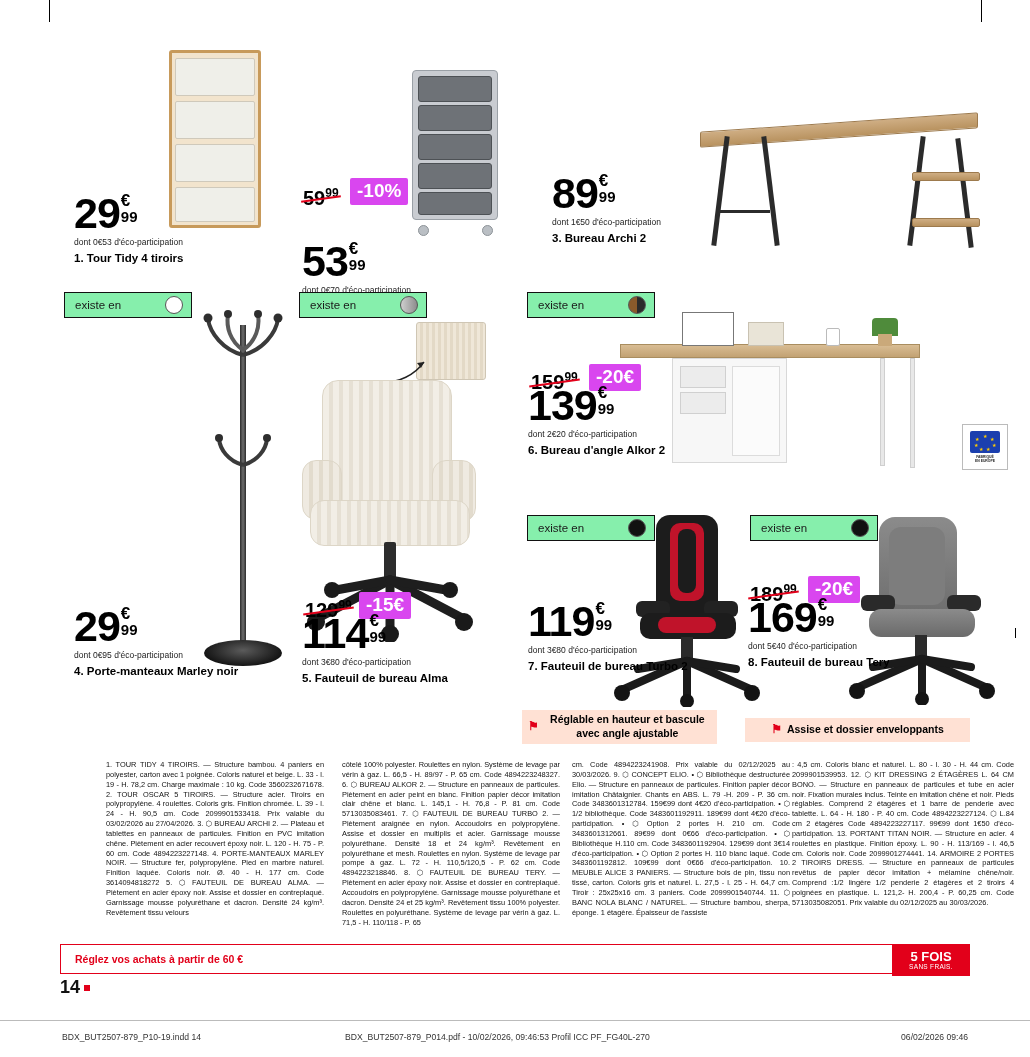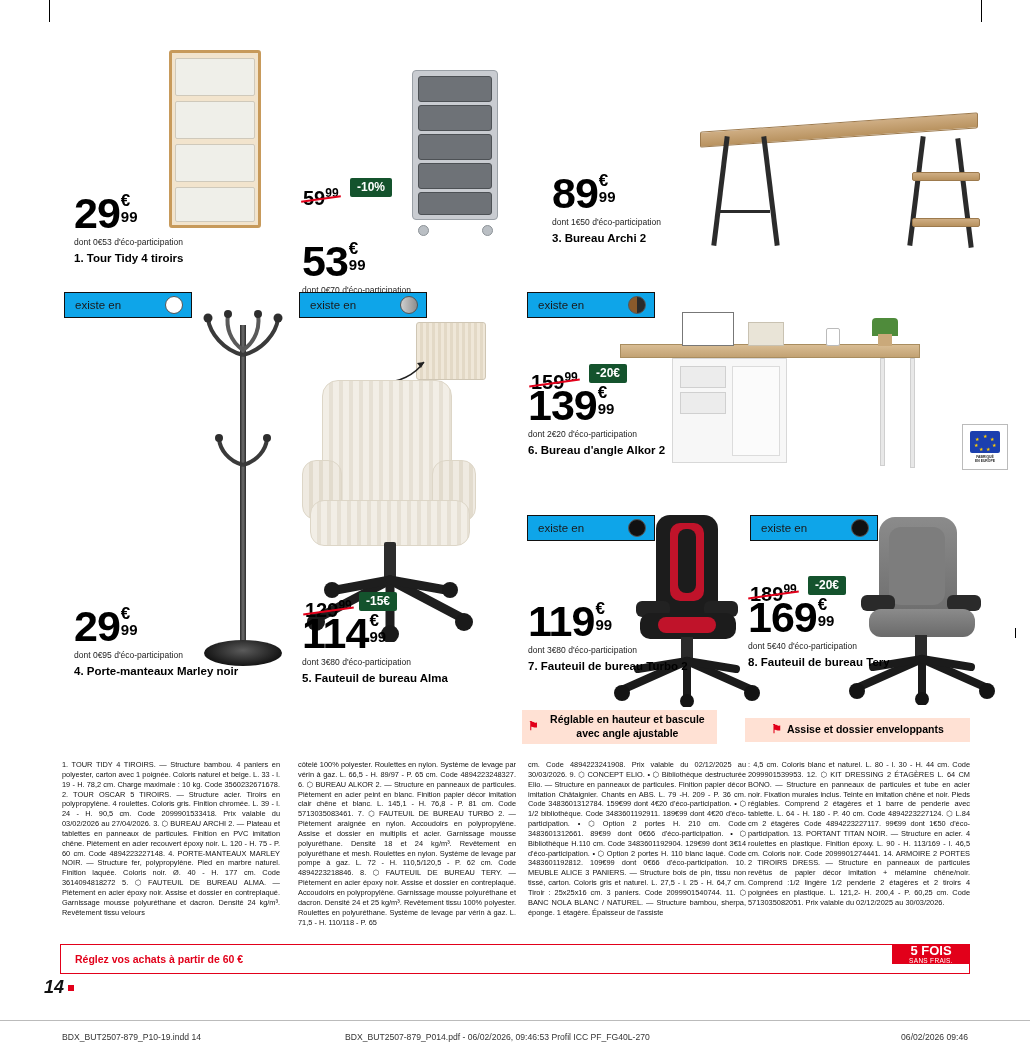--- a/index.html
+++ b/index.html
@@ -43,28 +43,28 @@
   }
   .oldprice {
     position:absolute; font-size:20px; font-weight:bold; color:#000;
   }
   .oldprice .sup { font-size:12px; vertical-align:super; }
   .oldprice:after {
     content:""; position:absolute; left:-2px; right:-2px; top:52%;
     height:2px; background:#e2001a; transform:rotate(-8deg);
   }
   .disc {
-    position:absolute; background:#14532d; color:#fff;
-    font-size:12px; font-weight:bold; padding:2px 7px 3px 7px;
+    position:absolute; background:#d946ef; color:#fff;
+    font-size:19px; font-weight:bold; padding:2px 7px 3px 7px;
     border-radius:2px;
   }
 
   
   .existe {
-    position:absolute; border:1px solid #111; background:#0ea5e9;
+    position:absolute; border:1px solid #111; background:#86efac;
     height:26px; display:flex; align-items:center; padding:0 8px 0 10px;
     font-size:11.5px;
     gap:37px;
   }
   .existe .sw {
     width:18px; height:18px; border-radius:50%; margin-left:7px;
     border:1px solid #555; display:inline-block;
   }
 
   
@@ -105,37 +105,38 @@
     font-size:10.5px; font-weight:bold; text-align:center;
     display:flex; align-items:center; justify-content:center;
     padding:5px 6px; line-height:1.3;
   }
   .callout .pin { color:#e2001a; margin-right:5px; font-size:12px;}
 
   
   .legal {
     position:absolute; font-size:7.4px; line-height:1.33; color:#111;
     text-align:justify;
+    margin-left:44px;
   }
 
   
   .credit-bar {
     position:absolute; left:60px; top:944px; width:910px; height:30px;
     border:1.5px solid #e2001a; background:#fff; display:flex; align-items:center;
   }
   .credit-bar .c1 { color:#e2001a; font-weight:bold; font-size:10.5px; padding-left:14px; }
   .credit-bar .c2 { color:#111; font-size:10.5px; font-weight:bold; padding-left:22px; }
   .fois {
-    position:absolute; right:-1px; top:-1px; height:20px; width:78px;
+    position:absolute; right:-1px; top:-1px; height:32px; width:78px;
     background:#e2001a; color:#fff; display:flex; flex-direction:column;
     align-items:center; justify-content:center;
   }
   .fois .n { font-size:13px; font-weight:bold; line-height:1; }
   .fois .s { font-size:6.5px; letter-spacing:0.3px; }
-  .pagenum { position:absolute; left:44px; top:977px; font-size:18px; font-weight:bold; color:#111;font-style:italic; }
+  .pagenum { position:absolute; left:60px; top:977px; font-size:18px; font-weight:bold; color:#111; }
   .pagenum:after{ content:""; display:inline-block; width:6px; height:6px; background:#e2001a; margin-left:4px; vertical-align:2px;}
   .taeg { position:absolute; left:200px; top:981px; font-size:7.2px; color:#111; }
 
   .footer {
     position:absolute; left:0; top:1020px; width:1030px; height:37px;
     border-top:1px solid #bbb; font-size:8.6px; color:#333;
   }
   .footer .f1 { position:absolute; left:62px; top:11px; }
   .footer .f2 { position:absolute; left:345px; top:11px; }
   .footer .f3 { position:absolute; right:62px; top:11px; }
@@ -420,17 +421,17 @@
     <div class="fois">
       <span class="n">5 FOIS</span>
       <span class="s">SANS FRAIS.</span>
     </div>
   </div>
 
   <div class="pagenum">14</div>
 
   <div class="footer">
     <div class="f1">BDX_BUT2507-879_P10-19.indd   14</div>
-    <div class="f2">BDX_BUT2507-879_P014.pdf - 06/02/2026, 09:46:53 Profil ICC PF_FG40L-270</div>
+    <div class="f2">BDX_BUT2507-879_P014.pdf - 10/02/2026, 09:46:53 Profil ICC PF_FG40L-270</div>
     <div class="f3">06/02/2026   09:46</div>
   </div>
 
 </div>
 
 </body></html>

